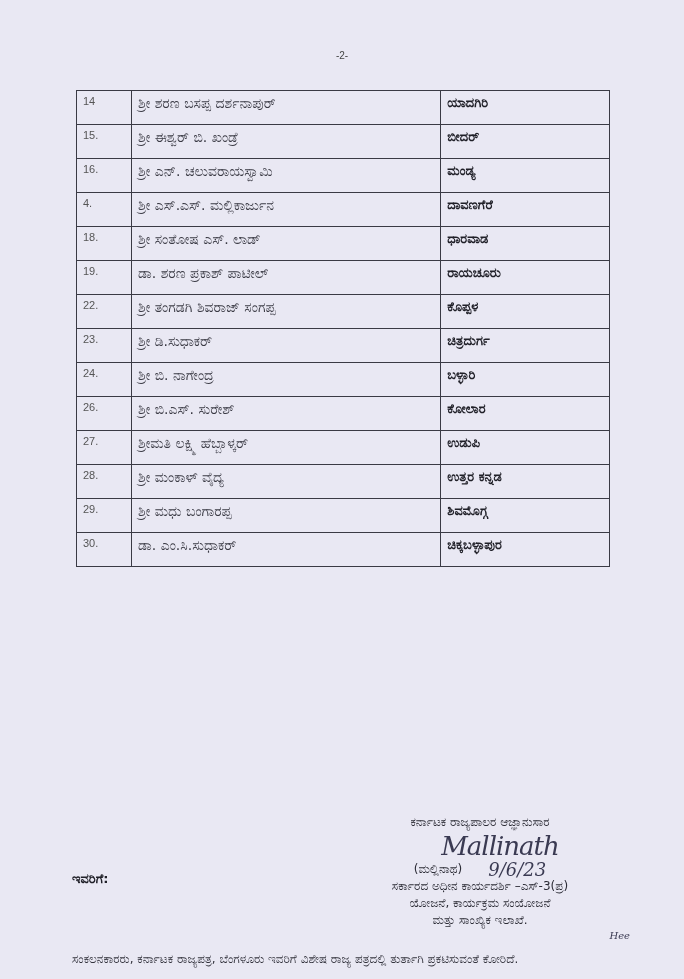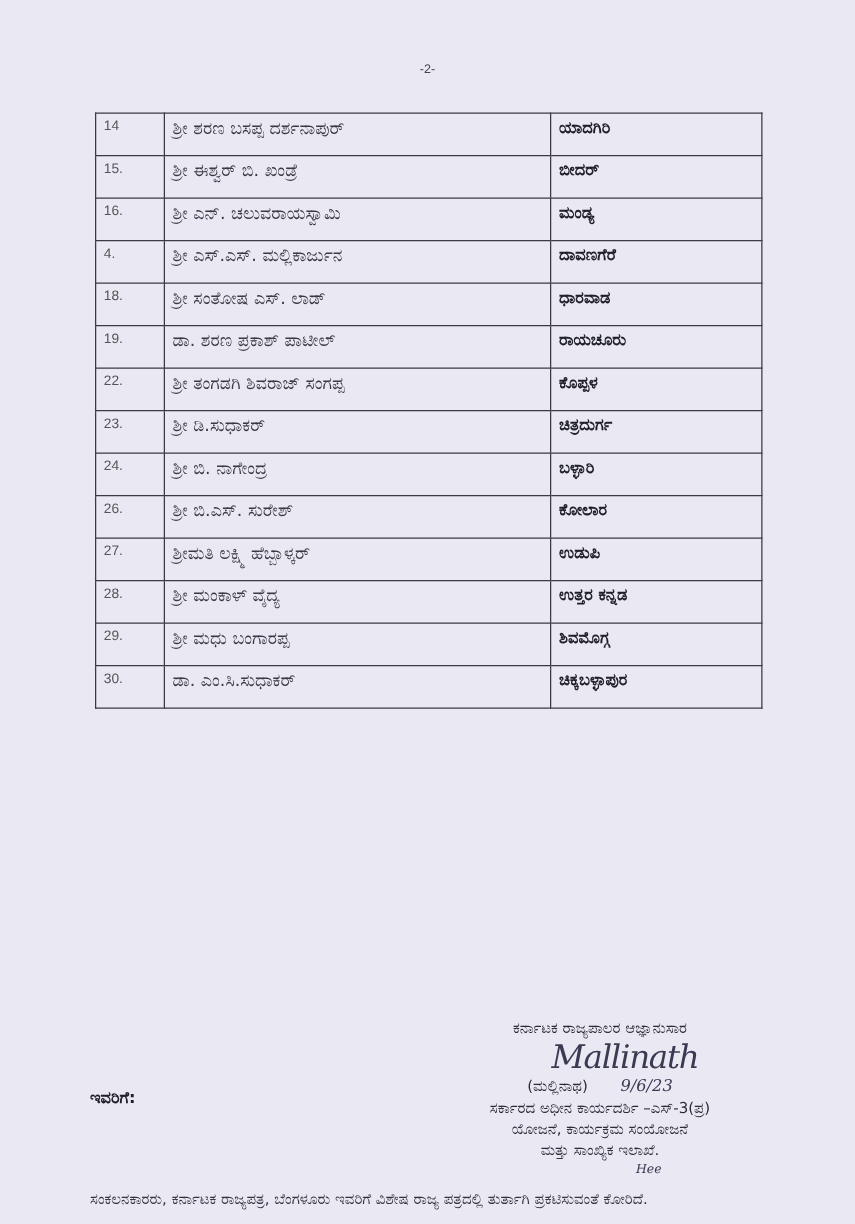--- a/index.html
+++ b/index.html
@@ -30,22 +30,22 @@
   .sign-block {
     position: absolute; left: 330px; width: 300px; top: 792px;
     text-align: center; font-size: 12px; line-height: 17px; color: #2c2c36; margin-top: 22px;
   }
   .signature {
     font-family: "DejaVu Serif", serif; font-style: italic;
     font-size: 26px; color: #3a3a52; height: 30px; line-height: 30px;
     margin-left: 40px; letter-spacing: -1px;
   }
   .sig-line { display: flex; justify-content: center; gap: 26px; }
-  .sig-date { font-family: "DejaVu Serif", serif; font-style: italic; font-size: 13px; color: #3a3a52; }
-  .initials { font-family: "DejaVu Serif", serif; font-style: italic; font-size: 10px; color: #3a3a52; text-align:center; margin-left: 78px; height: 14px; line-height: 14px;}
+  .sig-date { font-family: "DejaVu Serif", serif; font-style: italic; font-size: 18px; color: #3a3a52; }
+  .initials { font-family: "DejaVu Serif", serif; font-style: italic; font-size: 10px; color: #3a3a52; text-align:right; margin-left: 78px; height: 14px; line-height: 14px;}
   .to-heading {
     position: absolute; left: 72px; top: 871px;
     font-size: 13px; font-weight: bold; color: #202028;
   }
   .to-body {
     position: absolute; left: 72px; top: 923px; width: 560px;
     font-size: 12px; line-height: 17px; color: #33333d; margin-top: 28px;
   }
 </style>
 </head>

